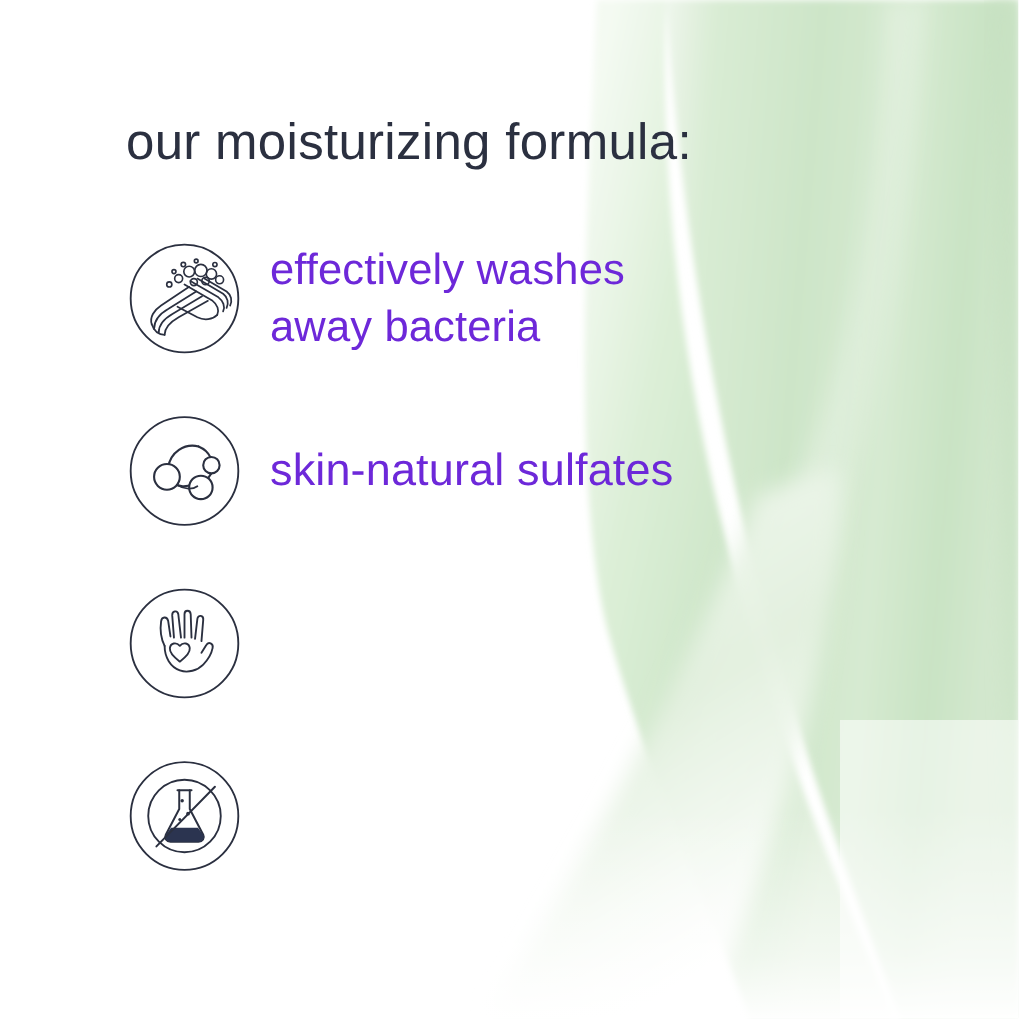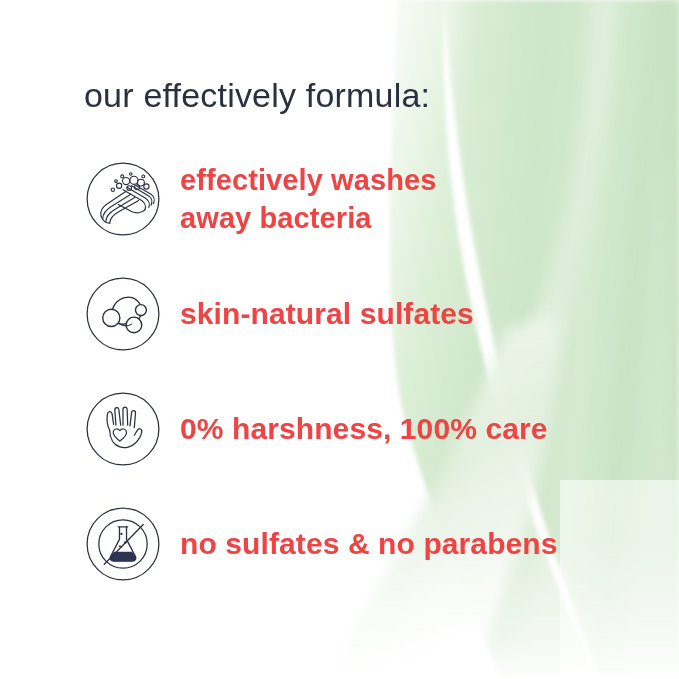--- a/index.html
+++ b/index.html
@@ -59,24 +59,24 @@
   }
   .feature-text {
     position: absolute;
     left: 96px;
     top: 0;
     height: 78px;
     display: flex;
     flex-direction: column;
     justify-content: center;
     font-size: 30px;
-    font-weight: 700;
+    font-weight: 400;
     line-height: 1.32;
     letter-spacing: 0.1px;
-    color: #ef4444;
+    color: #6d28d9;
     white-space: pre-line;
   }
   .feature-row.two-line .feature-text {
     font-size: 29px;
   }
 </style>
 </head>
 <body>
 
 <div id="poster">
@@ -156,21 +156,21 @@
     <g filter="url(#softenMore)">
       <path d="M 660 0 C 664 200, 672 420, 679 620 L 679 0 Z" fill="#c6e1c1" opacity="0.85"></path>
     </g>
 
     <rect x="300" y="540" width="379" height="139" fill="url(#fadeBottom)"></rect>
     <rect x="560" y="480" width="119" height="199" fill="#ffffff" opacity="0.55"></rect>
   </svg>
 
   <div id="content">
 
-    <div class="headline">our effectively formula:</div>
+    <div class="headline">our moisturizing formula:</div>
 
     <div class="feature-list">
 
       <div class="feature-row two-line">
         <svg class="feature-icon" viewBox="0 0 100 100" xmlns="http://www.w3.org/2000/svg">
           <circle cx="50" cy="50" r="46" fill="#ffffff" stroke="#2b3040" stroke-width="1.6"></circle>
           <g fill="none" stroke="#2b3040" stroke-width="1.5" stroke-linecap="round" stroke-linejoin="round">
 
             <path d="M22 72 C20 66, 24 60, 30 56 L54 40"></path>
             <path d="M24 76 C24 69, 29 63, 36 59 L60 44"></path>
@@ -243,37 +243,35 @@
                      C70 64, 73 59, 74 54
                      C75 50, 70.5 48, 68.5 51.5
                      L64.5 58"></path>
           </g>
           <path d="M46 52
                    C43 48.5, 38 49.5, 37.5 54
                    C37 58.5, 42 62.5, 46 65.5
                    C50 62.5, 55 58.5, 54.5 54
                    C54 49.5, 49 48.5, 46 52 Z" fill="none" stroke="#2b3040" stroke-width="1.6" stroke-linejoin="round"></path>
         </svg>
-        <div class="feature-text">0% harshness, 100% care</div>
       </div>
 
       <div class="feature-row">
         <svg class="feature-icon" viewBox="0 0 100 100" xmlns="http://www.w3.org/2000/svg">
           <circle cx="50" cy="50" r="46" fill="#ffffff" stroke="#2b3040" stroke-width="1.6"></circle>
           <circle cx="50" cy="50" r="31" fill="none" stroke="#2b3040" stroke-width="1.6"></circle>
           <g fill="none" stroke="#2b3040" stroke-width="1.7" stroke-linejoin="round" stroke-linecap="round">
             <path d="M44 28 L56 28"></path>
             <path d="M45.5 28 L45.5 44 L34 66 C32.5 69, 34.5 72, 38 72 L62 72 C65.5 72, 67.5 69, 66 66 L54.5 44 L54.5 28"></path>
           </g>
           <path d="M38.5 60 L61.5 60 L66 66 C67.5 69, 65.5 72, 62 72 L38 72 C34.5 72, 32.5 69, 34 66 Z" fill="#2b3450"></path>
           <g fill="#2b3040">
             <circle cx="48" cy="37" r="1.5"></circle>
             <circle cx="53" cy="48" r="1.6"></circle>
             <circle cx="46" cy="53" r="1.3"></circle>
           </g>
           <line x1="26" y1="76" x2="76" y2="25" stroke="#2b3040" stroke-width="1.7" stroke-linecap="round"></line>
         </svg>
-        <div class="feature-text">no sulfates &amp; no parabens</div>
       </div>
 
     </div>
   </div>
 </div>
 
 </body></html>

